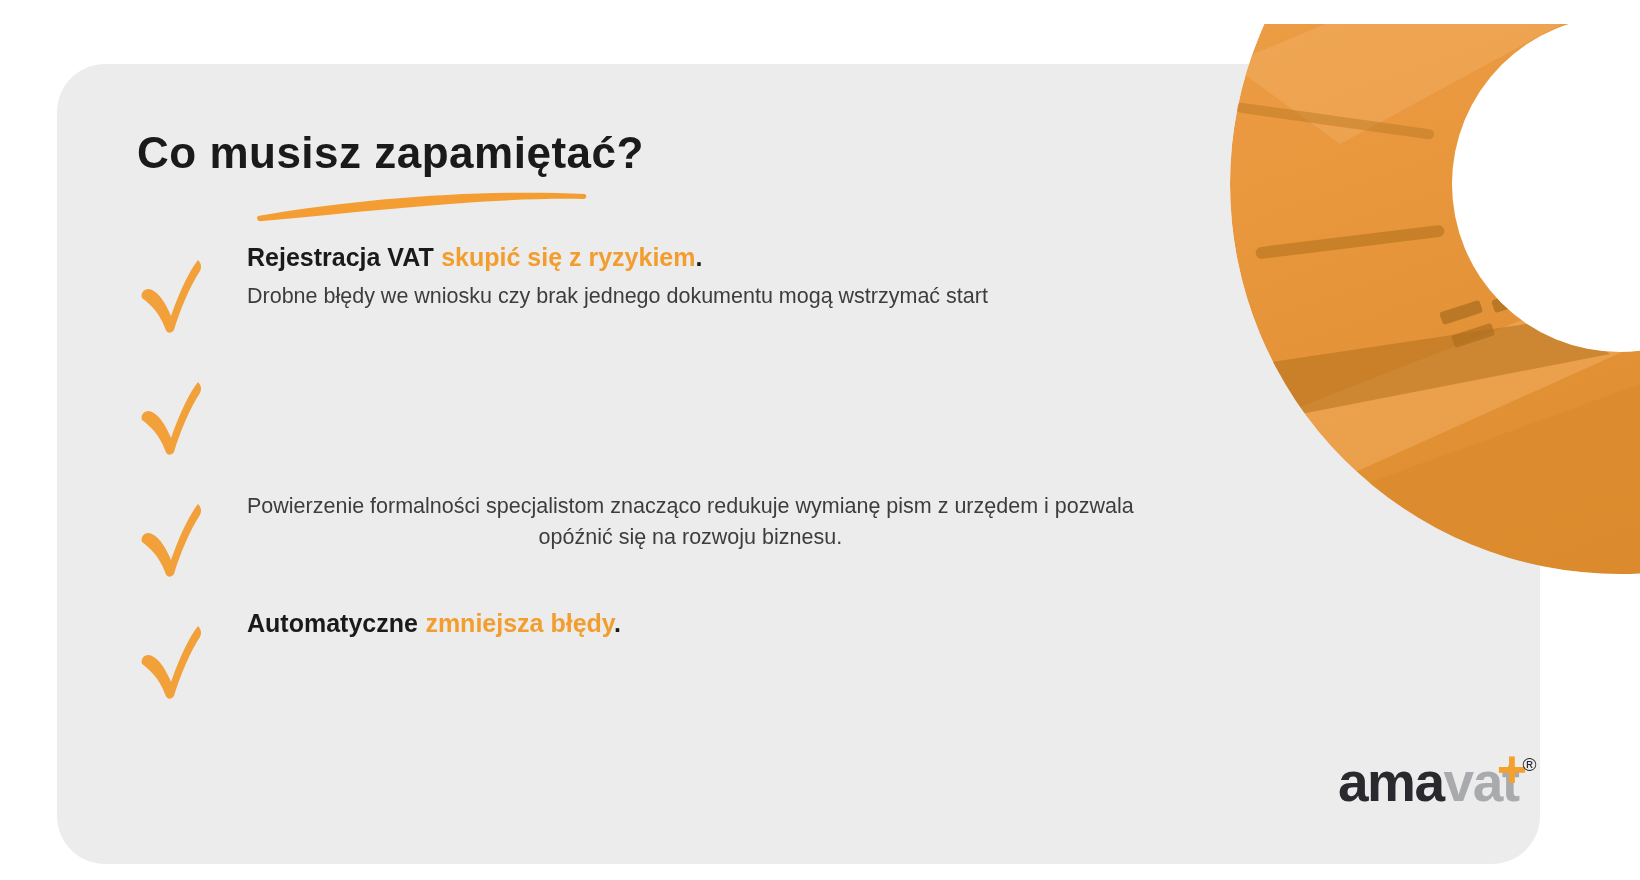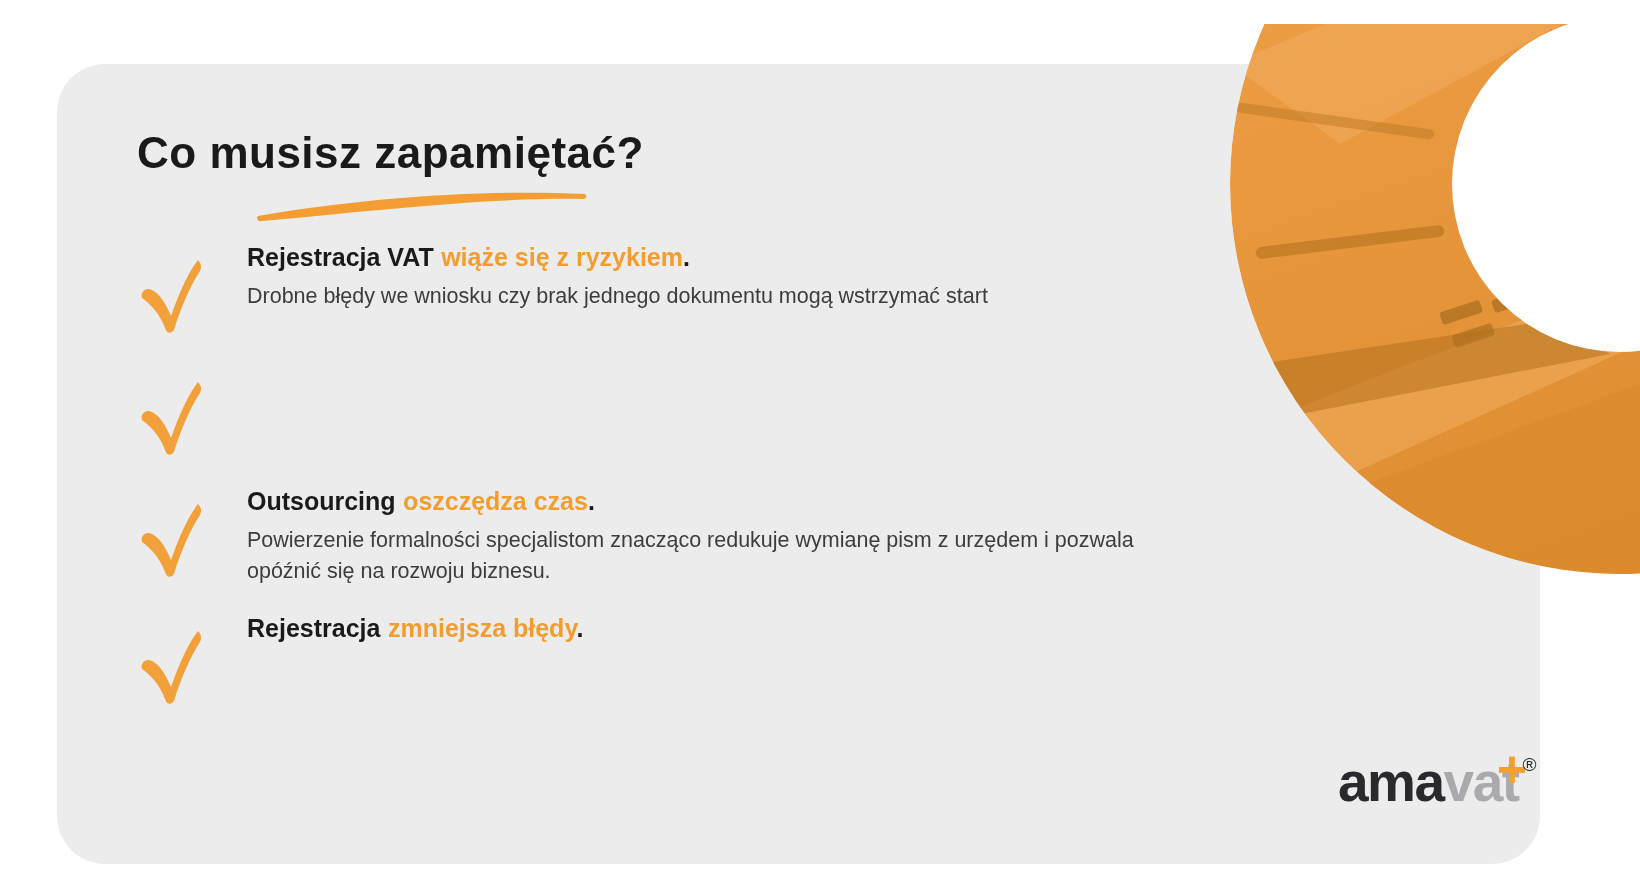--- a/index.html
+++ b/index.html
@@ -26,21 +26,21 @@
   .list{position:absolute; left:133px; top:216px; width:1260px;}
   .item{display:flex; align-items:flex-start; margin-bottom:24px;}
   .check-wrap{width:74px; flex:0 0 74px; margin-top:14px;}
   .item-text{margin-left:40px;}
   .item:nth-of-type(2) .item-heading{padding-left:9px;}
   .item-heading{font-size:25px; font-weight:700; line-height:34px; color:var(--heading); white-space:nowrap;}
   .heading-dark{color:var(--heading); margin-right:0.30em;}
   .heading-accent{color:var(--accent);}
   .heading-period{color:var(--heading);}
   .item-body{margin-top:7px; font-size:21.5px; line-height:31px; color:var(--body-text);}
-  .body-line{white-space:nowrap;}
+  .body-line{white-space:nowrap;text-align:center;}
 
   .logo{
     position:absolute; left:1338px; top:728px;
     font-size:55px; font-weight:700; letter-spacing:-1.5px; line-height:60px;text-align:right;
   }
   .logo-dark{color:var(--logo-dark);}
   .logo-gray{color:var(--logo-gray);}
   .logo-t{position:relative; color:var(--logo-gray); display:inline-block;}
   .logo-plus{
     position:absolute; left:-5px; top:-13px;
@@ -97,21 +97,21 @@
     <div class="list">
 
       <div class="item">
         <div class="check-wrap">
           <svg width="74" height="80" viewBox="0 0 64 80" aria-hidden="true">
             <path d="M4,44 C2,38 8,33 14,36 C22,40 28,50 33,62 C42,36 52,16 60,6 C63,9 64,13 62,17 C52,32 42,56 36,76 C33,80 29,80 27,74 C21,58 12,50 4,44 Z" fill="var(--check)"></path>
           </svg>
         </div>
         <div class="item-text">
           <div class="item-heading">
-            <span class="heading-dark">Rejestracja VAT</span><span class="heading-accent">wiąże się z ryzykiem</span><span class="heading-period">.</span>
+            <span class="heading-dark">Rejestracja VAT</span><span class="heading-accent">skupić się z ryzykiem</span><span class="heading-period">.</span>
           </div>
           <div class="item-body">
             <div class="body-line">Drobne błędy we wniosku czy brak jednego dokumentu mogą wstrzymać start</div>
           </div>
         </div>
       </div>
 
       <div class="item">
         <div class="check-wrap">
           <svg width="74" height="80" viewBox="0 0 64 80" aria-hidden="true">
@@ -120,39 +120,36 @@
         </div>
       </div>
 
       <div class="item">
         <div class="check-wrap">
           <svg width="74" height="80" viewBox="0 0 64 80" aria-hidden="true">
             <path d="M4,44 C2,38 8,33 14,36 C22,40 28,50 33,62 C42,36 52,16 60,6 C63,9 64,13 62,17 C52,32 42,56 36,76 C33,80 29,80 27,74 C21,58 12,50 4,44 Z" fill="var(--check)"></path>
           </svg>
         </div>
         <div class="item-text">
-          <div class="item-heading">
-            <span class="heading-dark">Outsourcing</span><span class="heading-accent">oszczędza czas</span><span class="heading-period">.</span>
-          </div>
           <div class="item-body">
             <div class="body-line">Powierzenie formalności specjalistom znacząco redukuje wymianę pism z urzędem i pozwala</div>
             <div class="body-line">opóźnić się na rozwoju biznesu.</div>
           </div>
         </div>
       </div>
 
       <div class="item">
         <div class="check-wrap">
           <svg width="74" height="80" viewBox="0 0 64 80" aria-hidden="true">
             <path d="M4,44 C2,38 8,33 14,36 C22,40 28,50 33,62 C42,36 52,16 60,6 C63,9 64,13 62,17 C52,32 42,56 36,76 C33,80 29,80 27,74 C21,58 12,50 4,44 Z" fill="var(--check)"></path>
           </svg>
         </div>
         <div class="item-text">
           <div class="item-heading">
-            <span class="heading-dark">Rejestracja</span><span class="heading-accent">zmniejsza błędy</span><span class="heading-period">.</span>
+            <span class="heading-dark">Automatyczne</span><span class="heading-accent">zmniejsza błędy</span><span class="heading-period">.</span>
           </div>
         </div>
       </div>
 
     </div>
 
     <div class="logo">
       <span class="logo-dark">ama</span><span class="logo-gray">va</span><span class="logo-t"><span>t</span><span class="logo-plus">+</span></span><span class="logo-reg">®</span>
     </div>
   </div>

